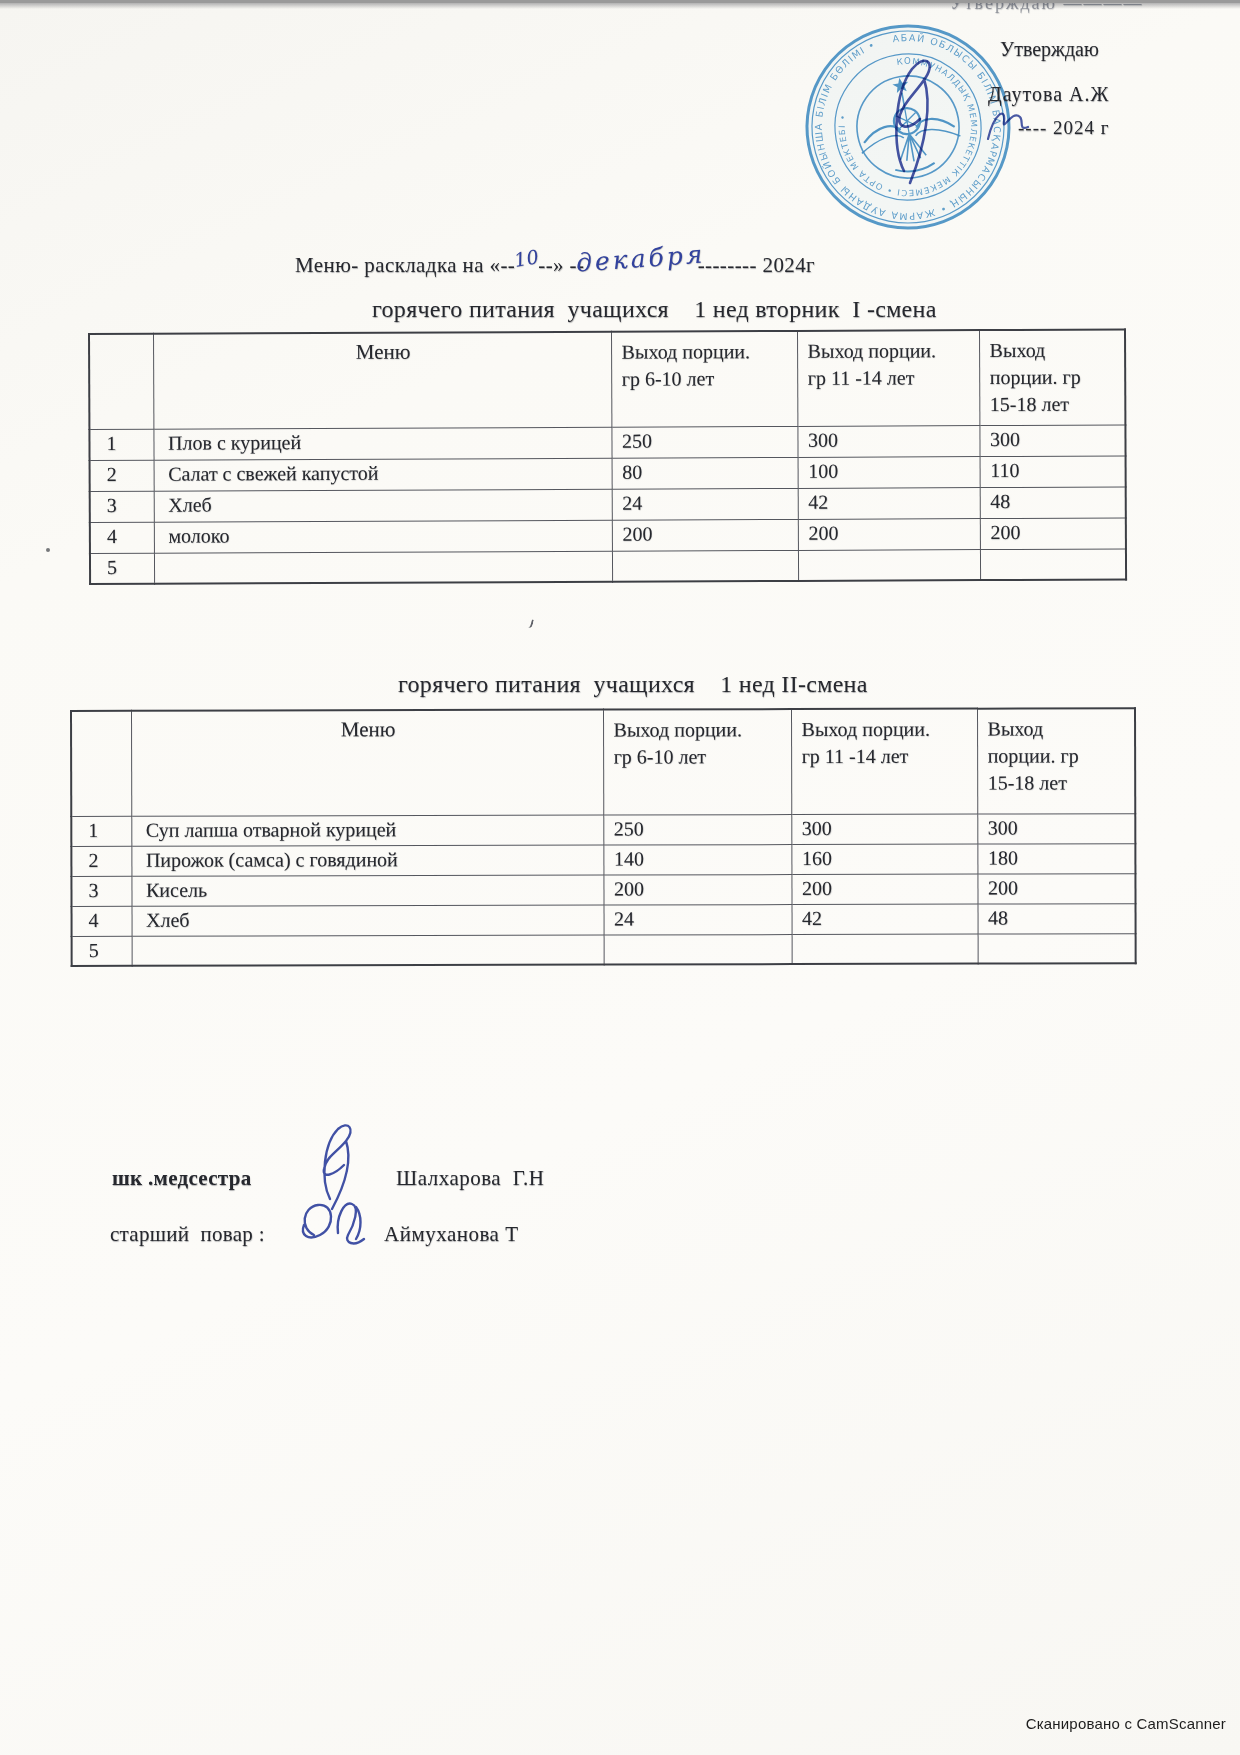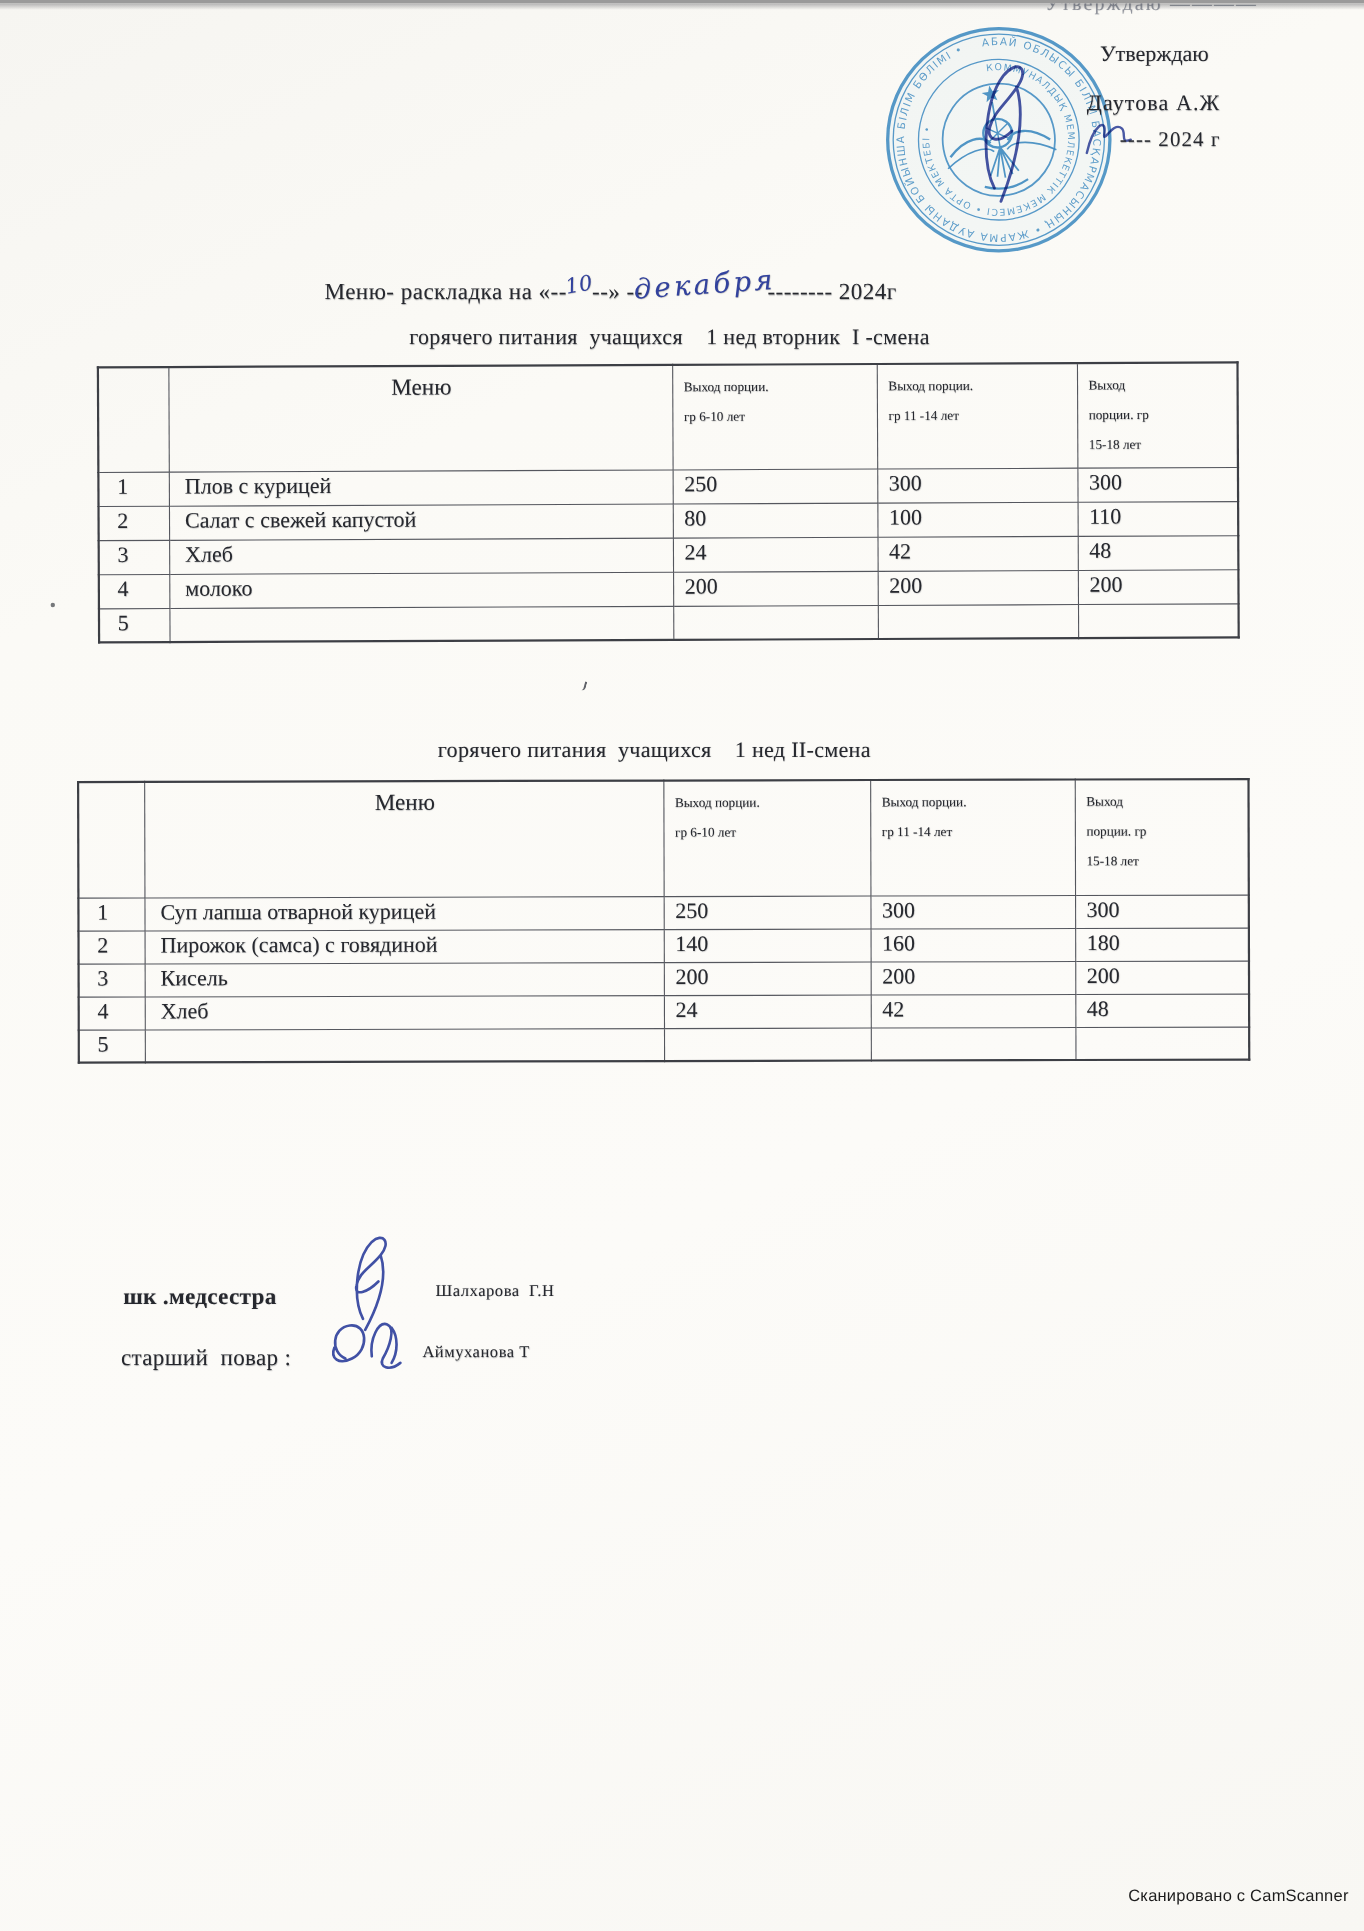--- a/index.html
+++ b/index.html
@@ -35,34 +35,34 @@
   .stamp-svg{position:absolute;left:798px;top:14px;width:220px;height:220px;
     transform:rotate(-10deg);opacity:.92;mix-blend-mode:multiply;}
   .stamp-sig-svg{position:absolute;left:868px;top:48px;width:96px;height:140px;mix-blend-mode:multiply;}
   .date-sig-svg{position:absolute;left:982px;top:98px;width:52px;height:46px;mix-blend-mode:multiply;}
 
   
   .doc-title{position:absolute;left:295px;top:246px;font-size:21px;letter-spacing:.4px;white-space:nowrap;}
   .hw{color:#32429e;font-family:"DejaVu Serif",serif;font-style:italic;}
   .hw-day{display:inline-block;transform:translateY(-7px) rotate(-10deg);font-size:19px;margin:0 -1px;}
   .hw-month{display:inline-block;transform:translateY(-5px) rotate(-4deg);font-size:25px;letter-spacing:3px;margin:0 -8px;}
-  .subtitle{position:absolute;font-size:20px;letter-spacing:.3px;white-space:pre;}
+  .subtitle{position:absolute;font-size:24px;letter-spacing:.3px;white-space:pre;}
   .subtitle.s1{left:372px;top:293px;}
   .subtitle.s2{left:398px;top:668px;}
 
   
   table.menu-table{
     position:absolute;border-collapse:collapse;table-layout:fixed;
     border:2px solid #3d3f45;background:transparent;
   }
   table.menu-table th,table.menu-table td{
     border:1px solid #55575e;overflow:hidden;white-space:nowrap;
     vertical-align:top;font-weight:normal;
   }
-  table.menu-table th{font-size:12px;text-align:left;padding:6px 8px 0 10px;}
+  table.menu-table th{font-size:20px;text-align:left;padding:6px 8px 0 10px;}
   table.menu-table th.hc1{text-align:center;font-size:21px;}
   table.menu-table th div{line-height:27px;}
   table.menu-table td{font-size:20px;padding:2px 6px 0 10px;}
   table.menu-table td.c0{padding-left:16px;}
   table.menu-table td.c1{padding-left:14px;}
   .t1{left:88px;top:330px;width:970px;transform:rotate(-0.25deg);transform-origin:left top;}
   .t1 thead tr{height:95px;}
   .t1 tbody tr{height:31px;}
   .t2{left:70px;top:707px;width:998px;transform:rotate(-0.15deg);transform-origin:left top;}
   .t2 thead tr{height:105px;}
@@ -73,21 +73,21 @@
     position:absolute;left:528px;top:616px;width:3px;height:9px;
     border-right:2px solid #3a3d46;border-radius:0 0 4px 0;transform:rotate(14deg);opacity:.8;
   }
   .mark-dot{
     position:absolute;left:46px;top:545px;width:4px;height:4px;border-radius:50%;
     background:#4a4c52;opacity:.75;
   }
 
   
   .sig-role{position:absolute;font-size:21px;letter-spacing:.3px;white-space:pre;}
-  .sig-name{position:absolute;font-size:15px;letter-spacing:.5px;white-space:pre;}
+  .sig-name{position:absolute;font-size:21px;letter-spacing:.5px;white-space:pre;}
   .sig1-role{left:112px;top:1163px;font-weight:bold;}
   .sig1-name{left:396px;top:1163px;}
   .sig2-role{left:110px;top:1219px;}
   .sig2-name{left:384px;top:1219px;}
   .sig1-svg{position:absolute;left:300px;top:1116px;width:72px;height:92px;}
   .sig2-svg{position:absolute;left:294px;top:1192px;width:88px;height:62px;}
 
   
   .camscanner{
     position:absolute;right:14px;top:1712px;

